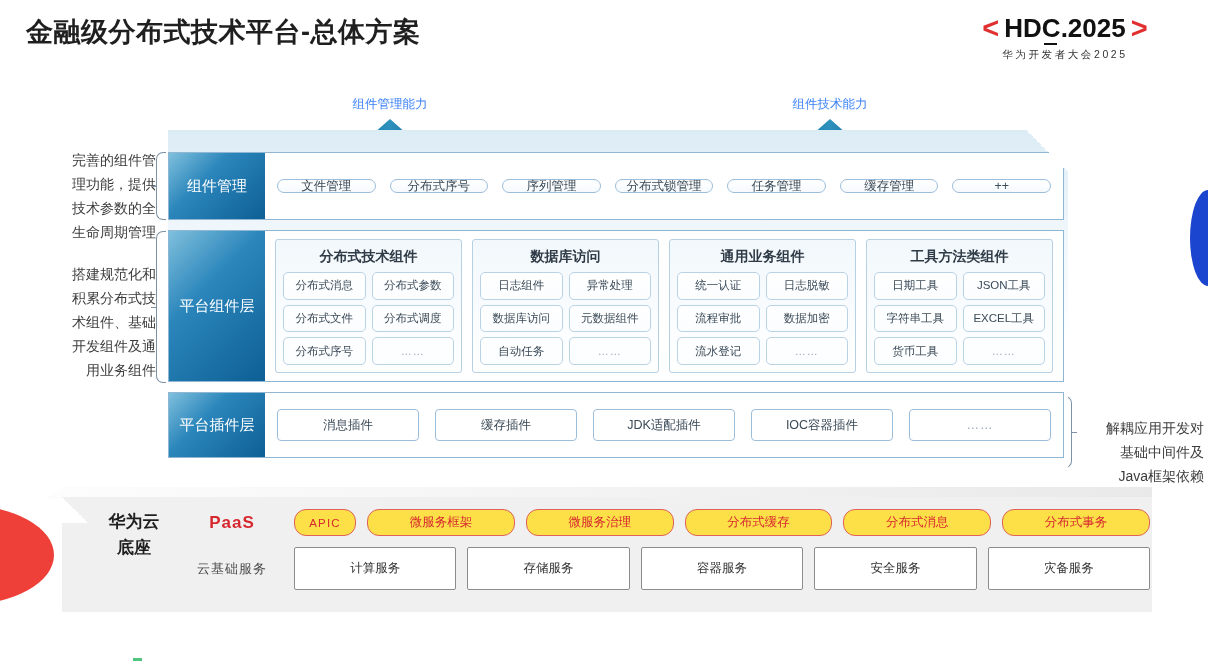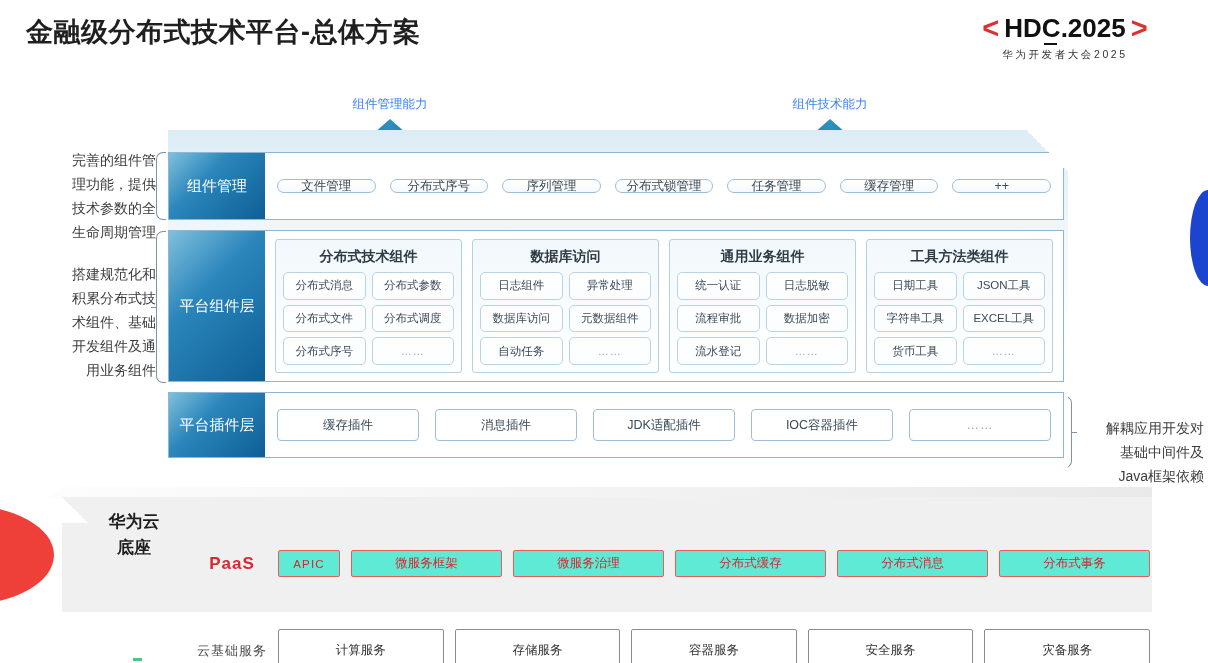--- a/index.html
+++ b/index.html
@@ -157,29 +157,29 @@
     clip-path: polygon(18px 0, 100% 0, 100% 100%, 0 100%);
   }
   .base-inner{
     position:absolute; inset:0; display:flex; align-items:flex-start; padding:12px 2px 12px 20px;
   }
   .base-title{
     width:104px; flex:0 0 104px; text-align:center;
     font-size:17px; font-weight:bold; color:#1f1f1f; line-height:1.55;
   }
   .base-rows{ flex:1; display:flex; flex-direction:column; gap:11px; }
-  .base-row{ display:flex; align-items:center; gap:0;margin-top:41px; }
+  .base-row{ display:flex; align-items:center; gap:16px; }
   .base-row-label{
     width:92px; flex:0 0 92px; text-align:center; white-space:nowrap;
   }
   .base-row-label.paas{ font-size:17px; font-weight:bold; color:#d7282f; letter-spacing:1px; }
   .base-row-label.cloud{ font-size:13px; color:#4a4a4a; letter-spacing:1px; }
   .base-items{ flex:1; display:flex; gap:11px; }
   .pbox{
-    height:27px; border:1.5px solid #e0605c; background:#5eead4; border-radius:2px;
+    height:27px; border:1.5px solid #e0605c; background:#fde047; border-radius:12px;
     display:flex; align-items:center; justify-content:center;
     font-size:12.5px; color:#d7282f; white-space:nowrap; padding:0 8px;
   }
   .pbox.apic{ flex:0 0 62px; letter-spacing:1.2px; font-size:11.5px; }
   .pbox.f1{ flex:1; }
   .pbox.neutral{
     border:1.5px solid #8c8c8c; color:#333; flex:1.62;
   }
   .gbox{
     flex:1; height:43px; border:1.5px solid #8c8c8c; background:#fff; border-radius:2px;
@@ -321,22 +321,22 @@
 
       </div>
     </div>
 
     <div class="row" id="row-plug">
       <div class="row-label">
         <span>平台</span>
         <span>插件层</span>
       </div>
       <div class="row-body">
+        <div class="plug">消息插件</div>
         <div class="plug">缓存插件</div>
-        <div class="plug">消息插件</div>
         <div class="plug">JDK适配插件</div>
         <div class="plug">IOC容器插件</div>
         <div class="plug dots">……</div>
       </div>
     </div>
 
   </div>
 
   <div class="base-shadow"></div>
   <div class="base">

